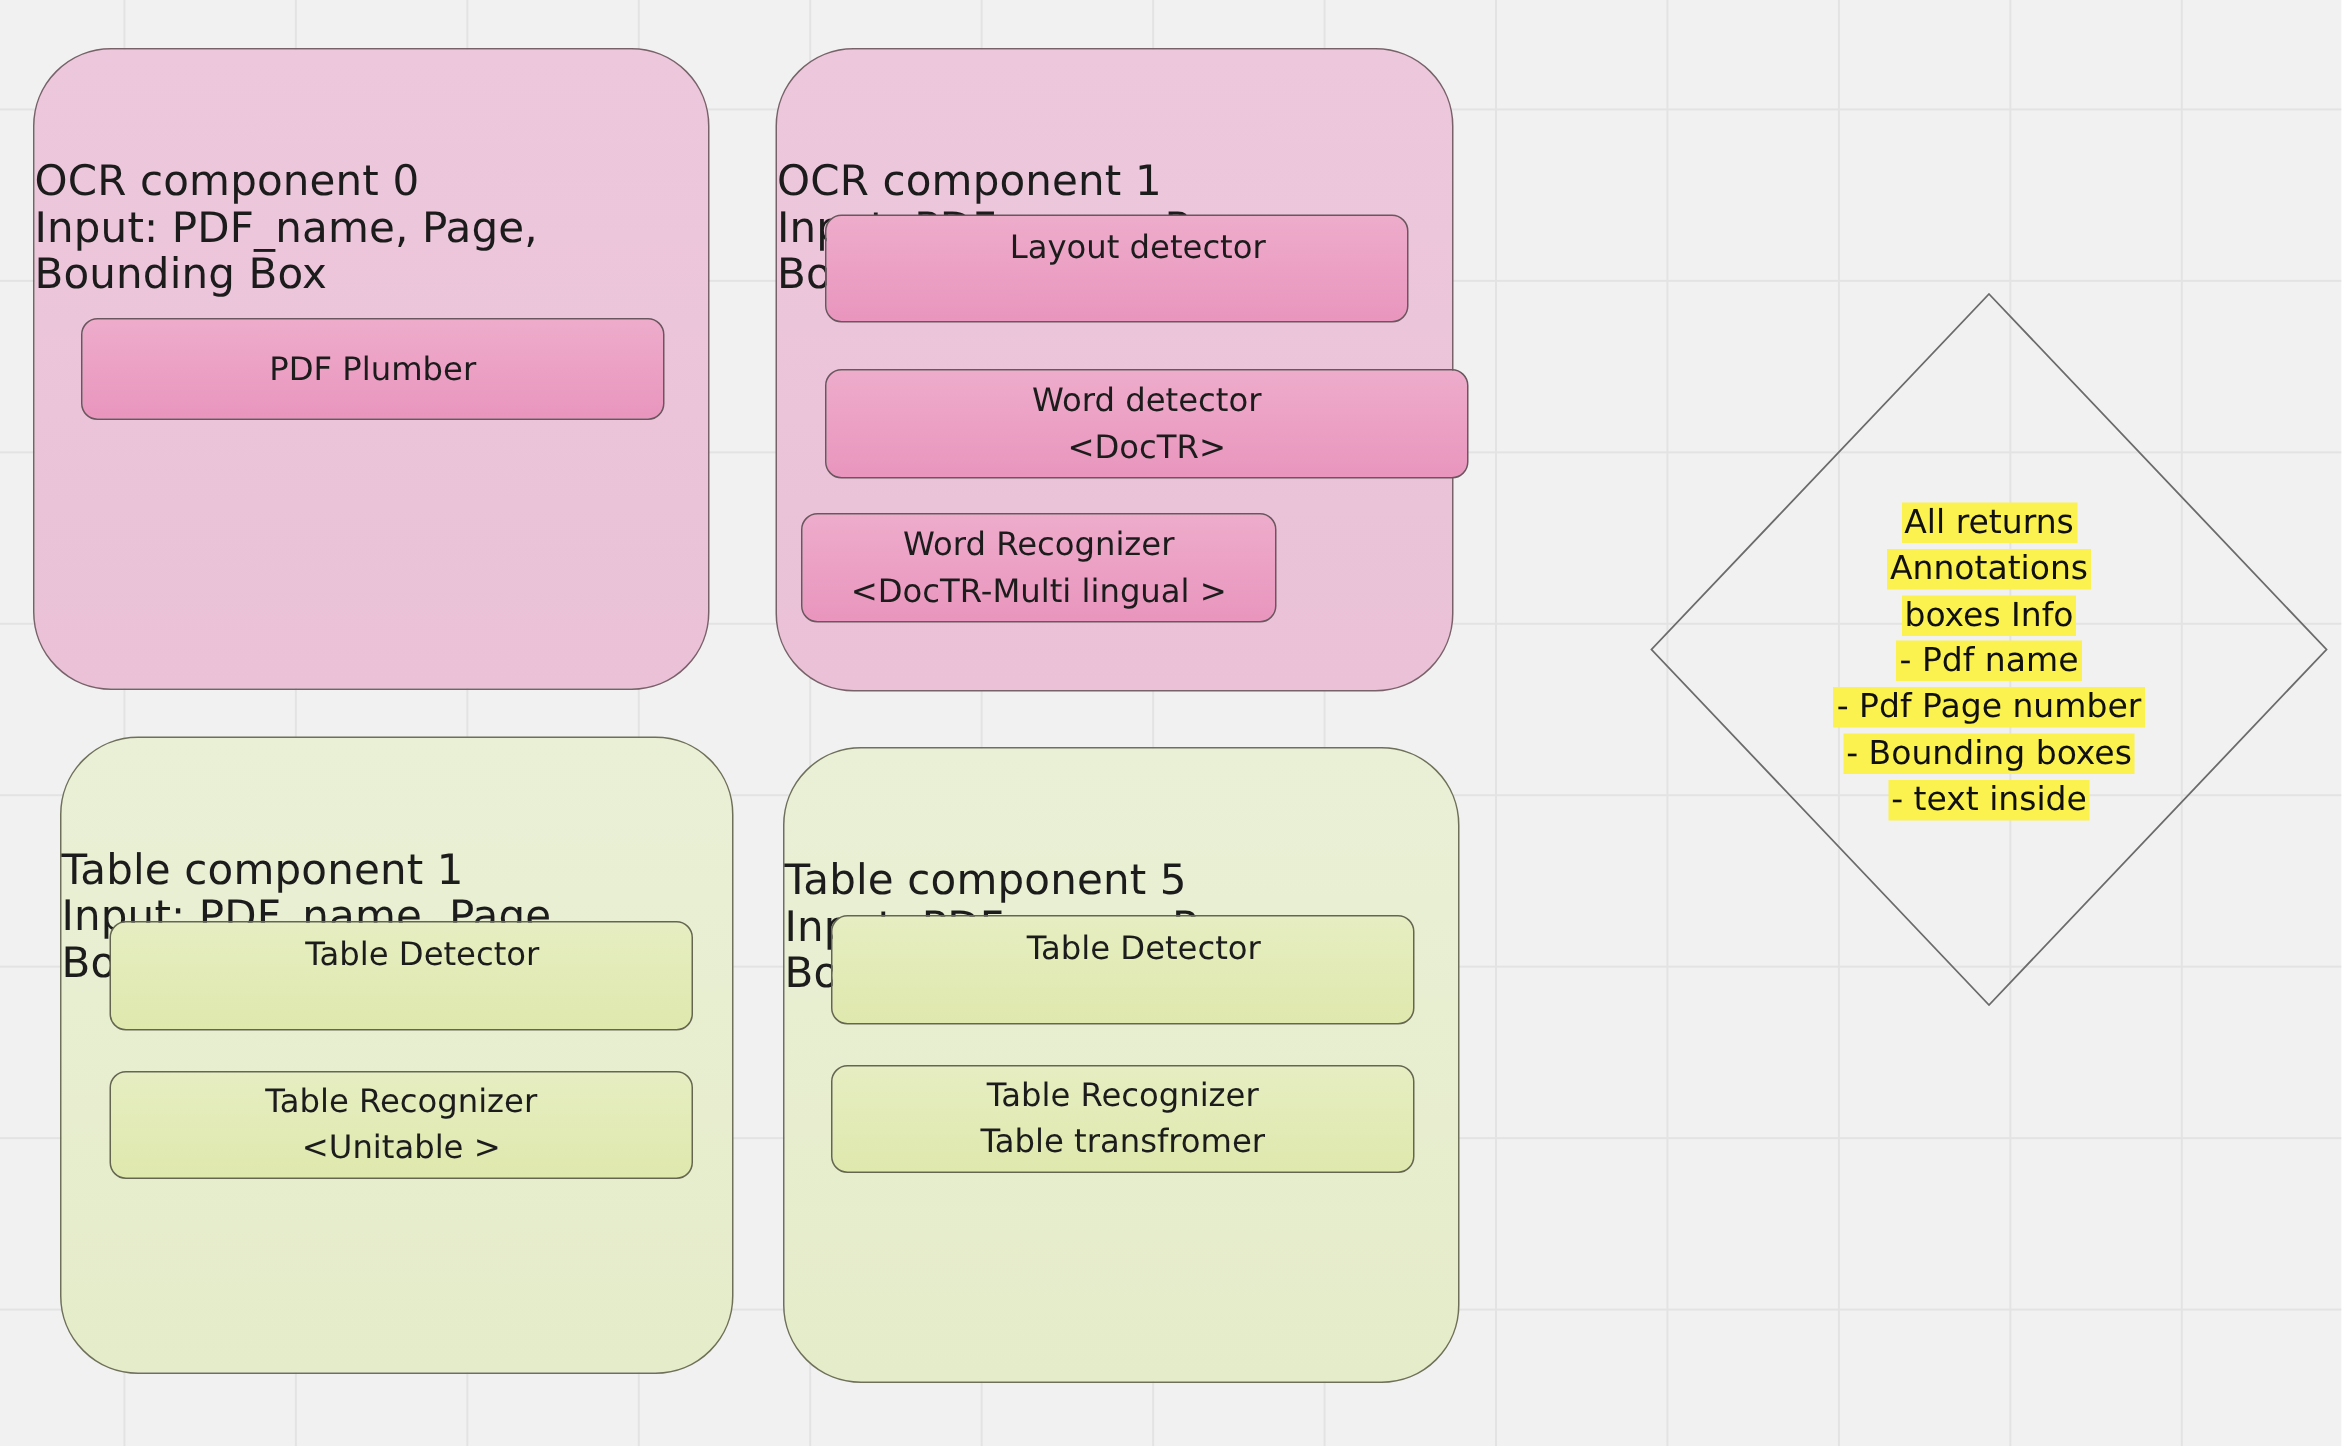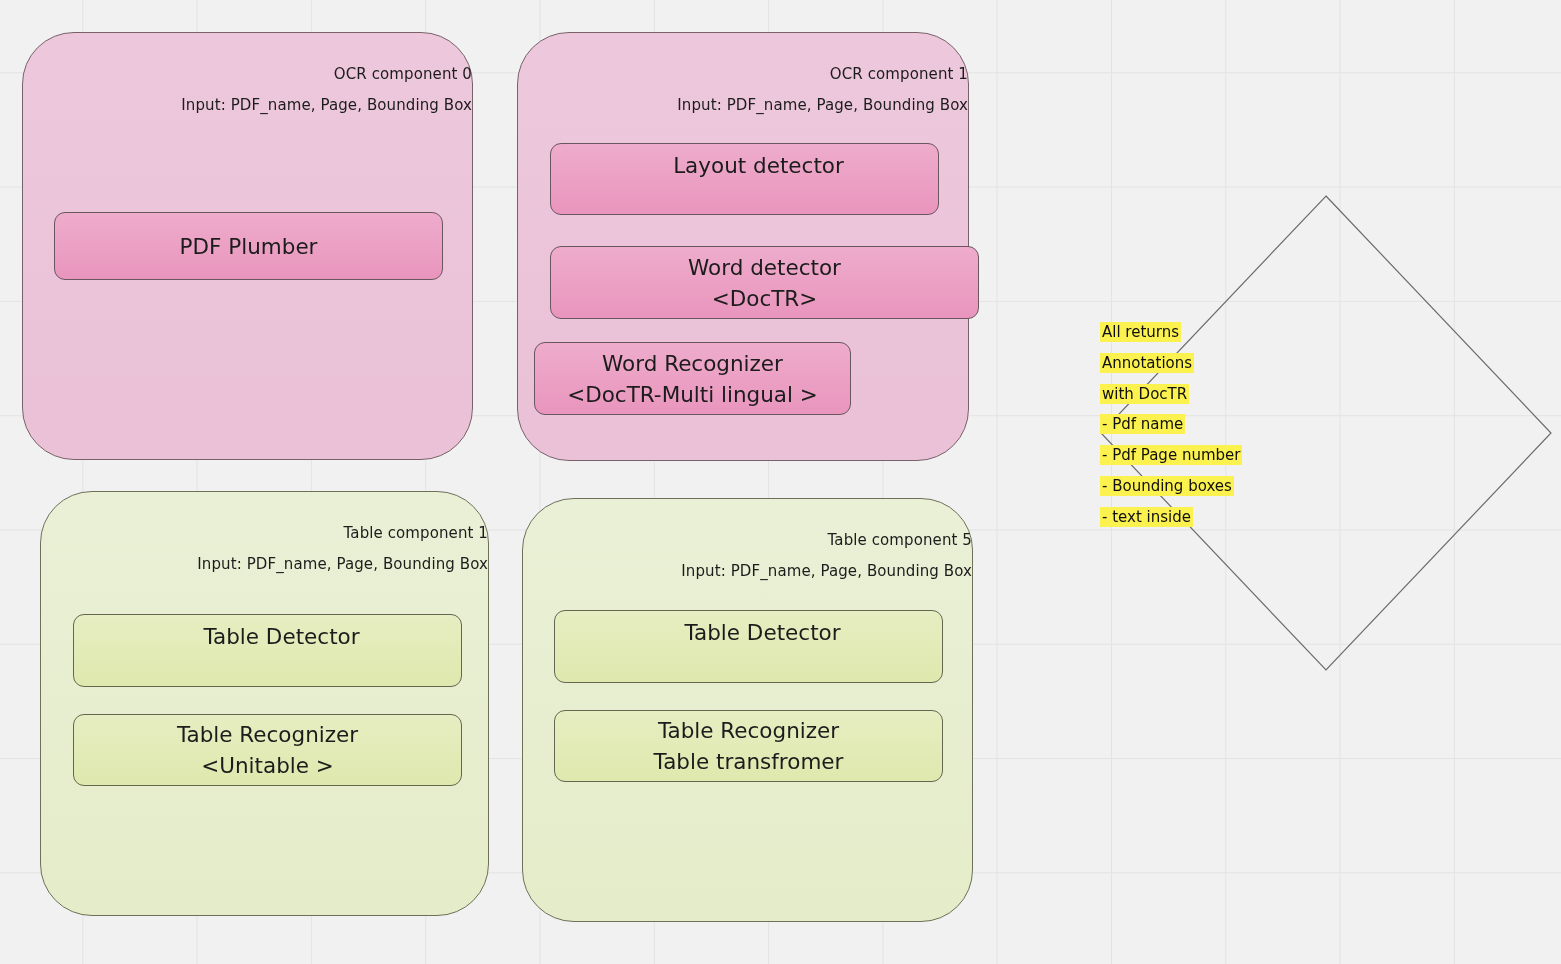--- a/index.html
+++ b/index.html
@@ -33,26 +33,27 @@
   }
   .panel.pink {
     background: linear-gradient(180deg, #edc8dc 0%, #eac1d7 100%);
     border-color: #786269;
   }
   .panel.green {
     background: linear-gradient(180deg, #eaf0d6 0%, #e5ecc9 100%);
     border-color: #6f7059;
   }
   .panel-title {
-    text-align: right;
-    font-size: 15px;
+    text-align: left;
+    font-size: 28px;
     line-height: 31px;
     letter-spacing: 0.1px;
     white-space: pre-line;
     color: #1c1c1c;
+    margin-top: 46px;
   }
 
   
   .module {
     position: absolute;
     box-sizing: border-box;
     border: 1px solid #5d5158;
     border-radius: 11px;
     display: flex;
     align-items: center;
@@ -82,23 +83,24 @@
     position: absolute;
     left: 1100px;
     top: 195px;
     width: 452px;
     height: 476px;
   }
   #diamond-wrap svg { display: block; }
   #diamond-text {
     position: absolute;
     left: 0;
-    top: 122px;
+    top: 139px;
     width: 452px;
-    font-size: 15px;
+    text-align: center;
+    font-size: 22px;
     line-height: 30.8px;
   }
   #diamond-text .hl {
     background: #fbf14f;
     color: #101010;
     padding: 1px 2px;
     box-decoration-break: clone;
     -webkit-box-decoration-break: clone;
   }
   #diamond-text .line { display: block; }
@@ -156,21 +158,21 @@
     </div>
   </div>
 
   <div id="diamond-wrap">
     <svg width="452" height="476" viewBox="0 0 452 476">
       <polygon points="226,1 451,238 226,475 1,238" fill="none" stroke="#6b6b6b" stroke-width="1.2"></polygon>
     </svg>
     <div id="diamond-text">
       <span class="line"><span class="hl">All returns</span></span>
       <span class="line"><span class="hl">Annotations</span></span>
-      <span class="line"><span class="hl">with DocTR</span></span>
+      <span class="line"><span class="hl">boxes Info</span></span>
       <span class="line"><span class="hl">- Pdf name</span></span>
       <span class="line"><span class="hl">- Pdf Page number</span></span>
       <span class="line"><span class="hl">- Bounding boxes</span></span>
       <span class="line"><span class="hl">- text inside</span></span>
     </div>
   </div>
 
 </div>
 
 </body></html>

